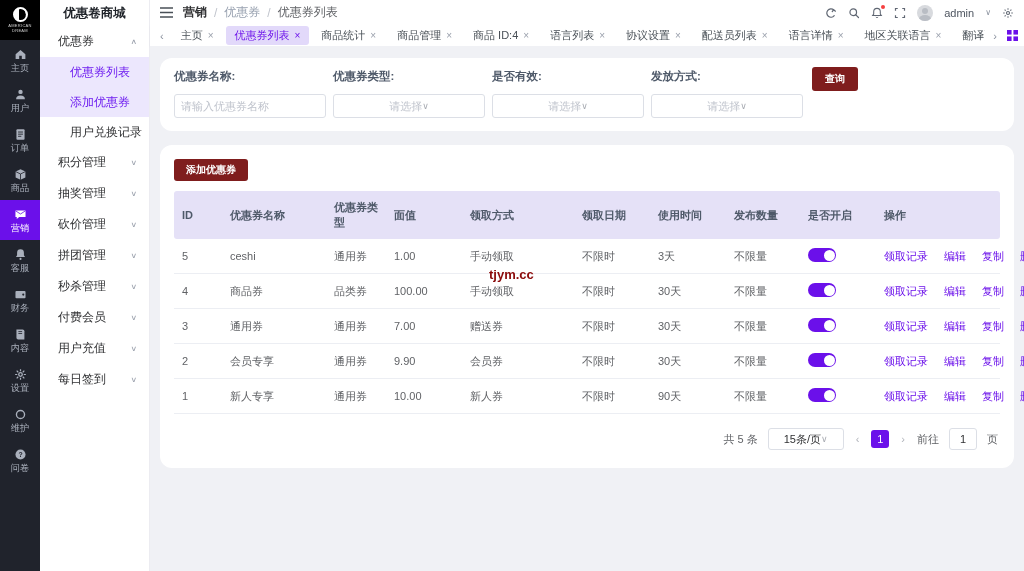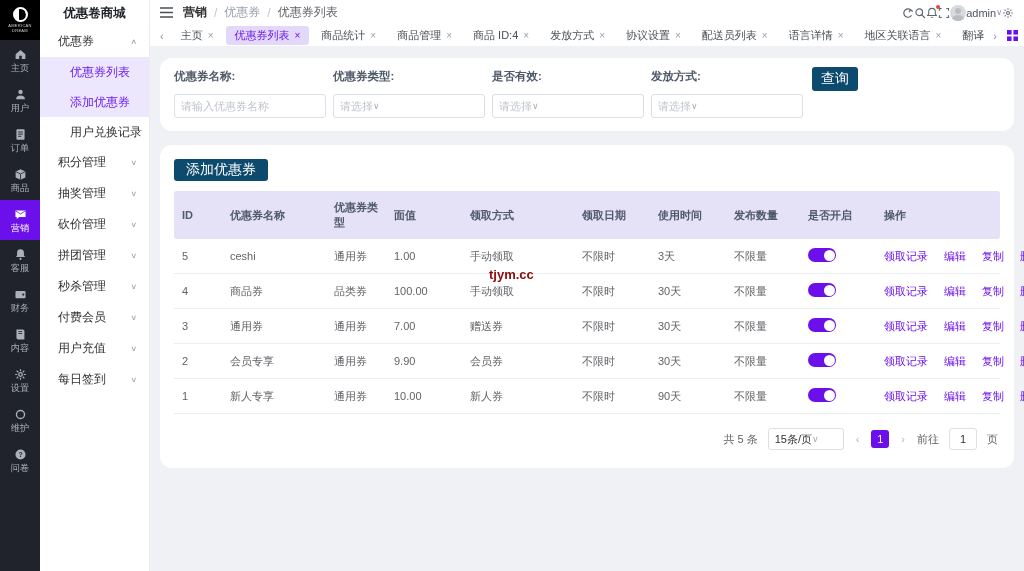--- a/index.html
+++ b/index.html
@@ -31,21 +31,21 @@
   .main { flex:1; display:flex; flex-direction:column; min-width:0; }
 
   .navbar { height:25px; background:#fff; display:flex; align-items:center; padding:0 10px 0 8px; flex:0 0 25px; }
   .navbar svg { display:block; }
   .hamburger { margin:0 10px 0 2px; color:#495057; cursor:pointer; }
   .breadcrumb { display:flex; align-items:center; gap:7px; font-size:12px; }
   .crumb-root { font-weight:bold; color:#303133; }
   .crumb-sep { color:#c0c4cc; }
   .crumb-mid { color:#97a0af; }
   .crumb-cur { color:#606266; }
-  .nav-right { margin-left:auto; display:flex; align-items:center; color:#5f6672; }
+  .nav-right { margin-left:auto; display:flex; align-items:center; gap:11px; color:#5f6672; }
   .nav-ic { position:relative; cursor:pointer; display:flex; align-items:center; }
   .badge-dot { position:absolute; top:-2px; right:-2px; width:4px; height:4px; background:#f53f3f; border-radius:50%; }
   .avatar { width:16px; height:16px; border-radius:50%; background:#d8dade; position:relative; overflow:hidden; cursor:pointer; }
   .avatar:before { content:""; position:absolute; top:3px; left:5px; width:6px; height:6px; border-radius:50%; background:#b9bdc4; }
   .avatar:after { content:""; position:absolute; top:10px; left:2px; width:12px; height:8px; border-radius:50%; background:#b9bdc4; }
   .admin-name { font-size:11px; color:#4e5560; cursor:pointer; }
   .caret-down { font-size:8px; color:#8a919e; }
 
   .tabbar { height:21px; background:#fff; display:flex; align-items:center; padding:0 6px; gap:4px; flex:0 0 21px; box-shadow:0 1px 2px rgba(0,0,0,.04); }
   .tab-nav-arrow { color:#8a919e; font-size:11px; padding:0 4px; cursor:pointer; }
@@ -57,24 +57,24 @@
   .tab-grid-icon { cursor:pointer; margin-left:2px; display:flex; }
 
   .content { flex:1; background:#f0f1f5; padding:12px 10px 0 10px; overflow:hidden; position:relative; }
   .card { background:#fff; border-radius:12px; }
   .filter-card { padding:11px 14px 13px 14px; margin-bottom:14px; }
   .filter-row { display:flex; align-items:flex-start; }
   .field { width:159px; }
   .field-label { font-size:11.5px; color:#4e5969; font-weight:bold; margin-bottom:10px; }
   .text-input, .select { width:152px; height:24px; border:1px solid #dcdfe6; border-radius:3px; background:#fff; font-size:11px; color:#303133; padding:0 6px; display:flex; align-items:center; }
   input.text-input::placeholder { color:#bfc3cc; }
-  .select { justify-content:flex-start; cursor:pointer; }
+  .select { justify-content:center; cursor:pointer; }
   .select .ph { color:#bfc3cc; }
   .select .chev { color:#a8abb2; font-size:9px; }
-  .btn { background:#0c4a6e; color:#fff; border:none; border-radius:3px; font-size:14px; cursor:pointer; font-family:inherit; }
+  .btn { background:#7f1d1d; color:#fff; border:none; border-radius:3px; font-size:10px; cursor:pointer; font-family:inherit;font-weight:bold; }
   .search-btn { width:46px; height:24px; margin-left:2px; margin-top:-2px; }
   .add-btn { height:22px; padding:0 12px; margin:2px 0 10px 0; }
 
   .table-card { padding:12px 14px 10px 14px; }
   table { width:100%; border-collapse:collapse; table-layout:fixed; }
   thead th { background:#e5e1f7; font-size:11px; color:#4e5969; font-weight:bold; text-align:left; padding:9px 6px; }
   thead th:first-child { border-radius:3px 0 0 3px; padding-left:8px; }
   thead th:last-child { border-radius:0 3px 3px 0; }
   tbody td { font-size:11px; color:#606266; padding:9px 6px; border-bottom:1px solid #eceef3; }
   tbody td:first-child { padding-left:8px; }
@@ -324,21 +324,21 @@
           </div>
         <div class="tab">
             <span>商品管理</span>
             <span class="tab-close">×</span>
           </div>
         <div class="tab">
             <span>商品 ID:4</span>
             <span class="tab-close">×</span>
           </div>
         <div class="tab">
-            <span>发放方式</span>
+            <span>语言列表</span>
             <span class="tab-close">×</span>
           </div>
         <div class="tab">
             <span>协议设置</span>
             <span class="tab-close">×</span>
           </div>
         <div class="tab">
             <span>配送员列表</span>
             <span class="tab-close">×</span>
           </div>

